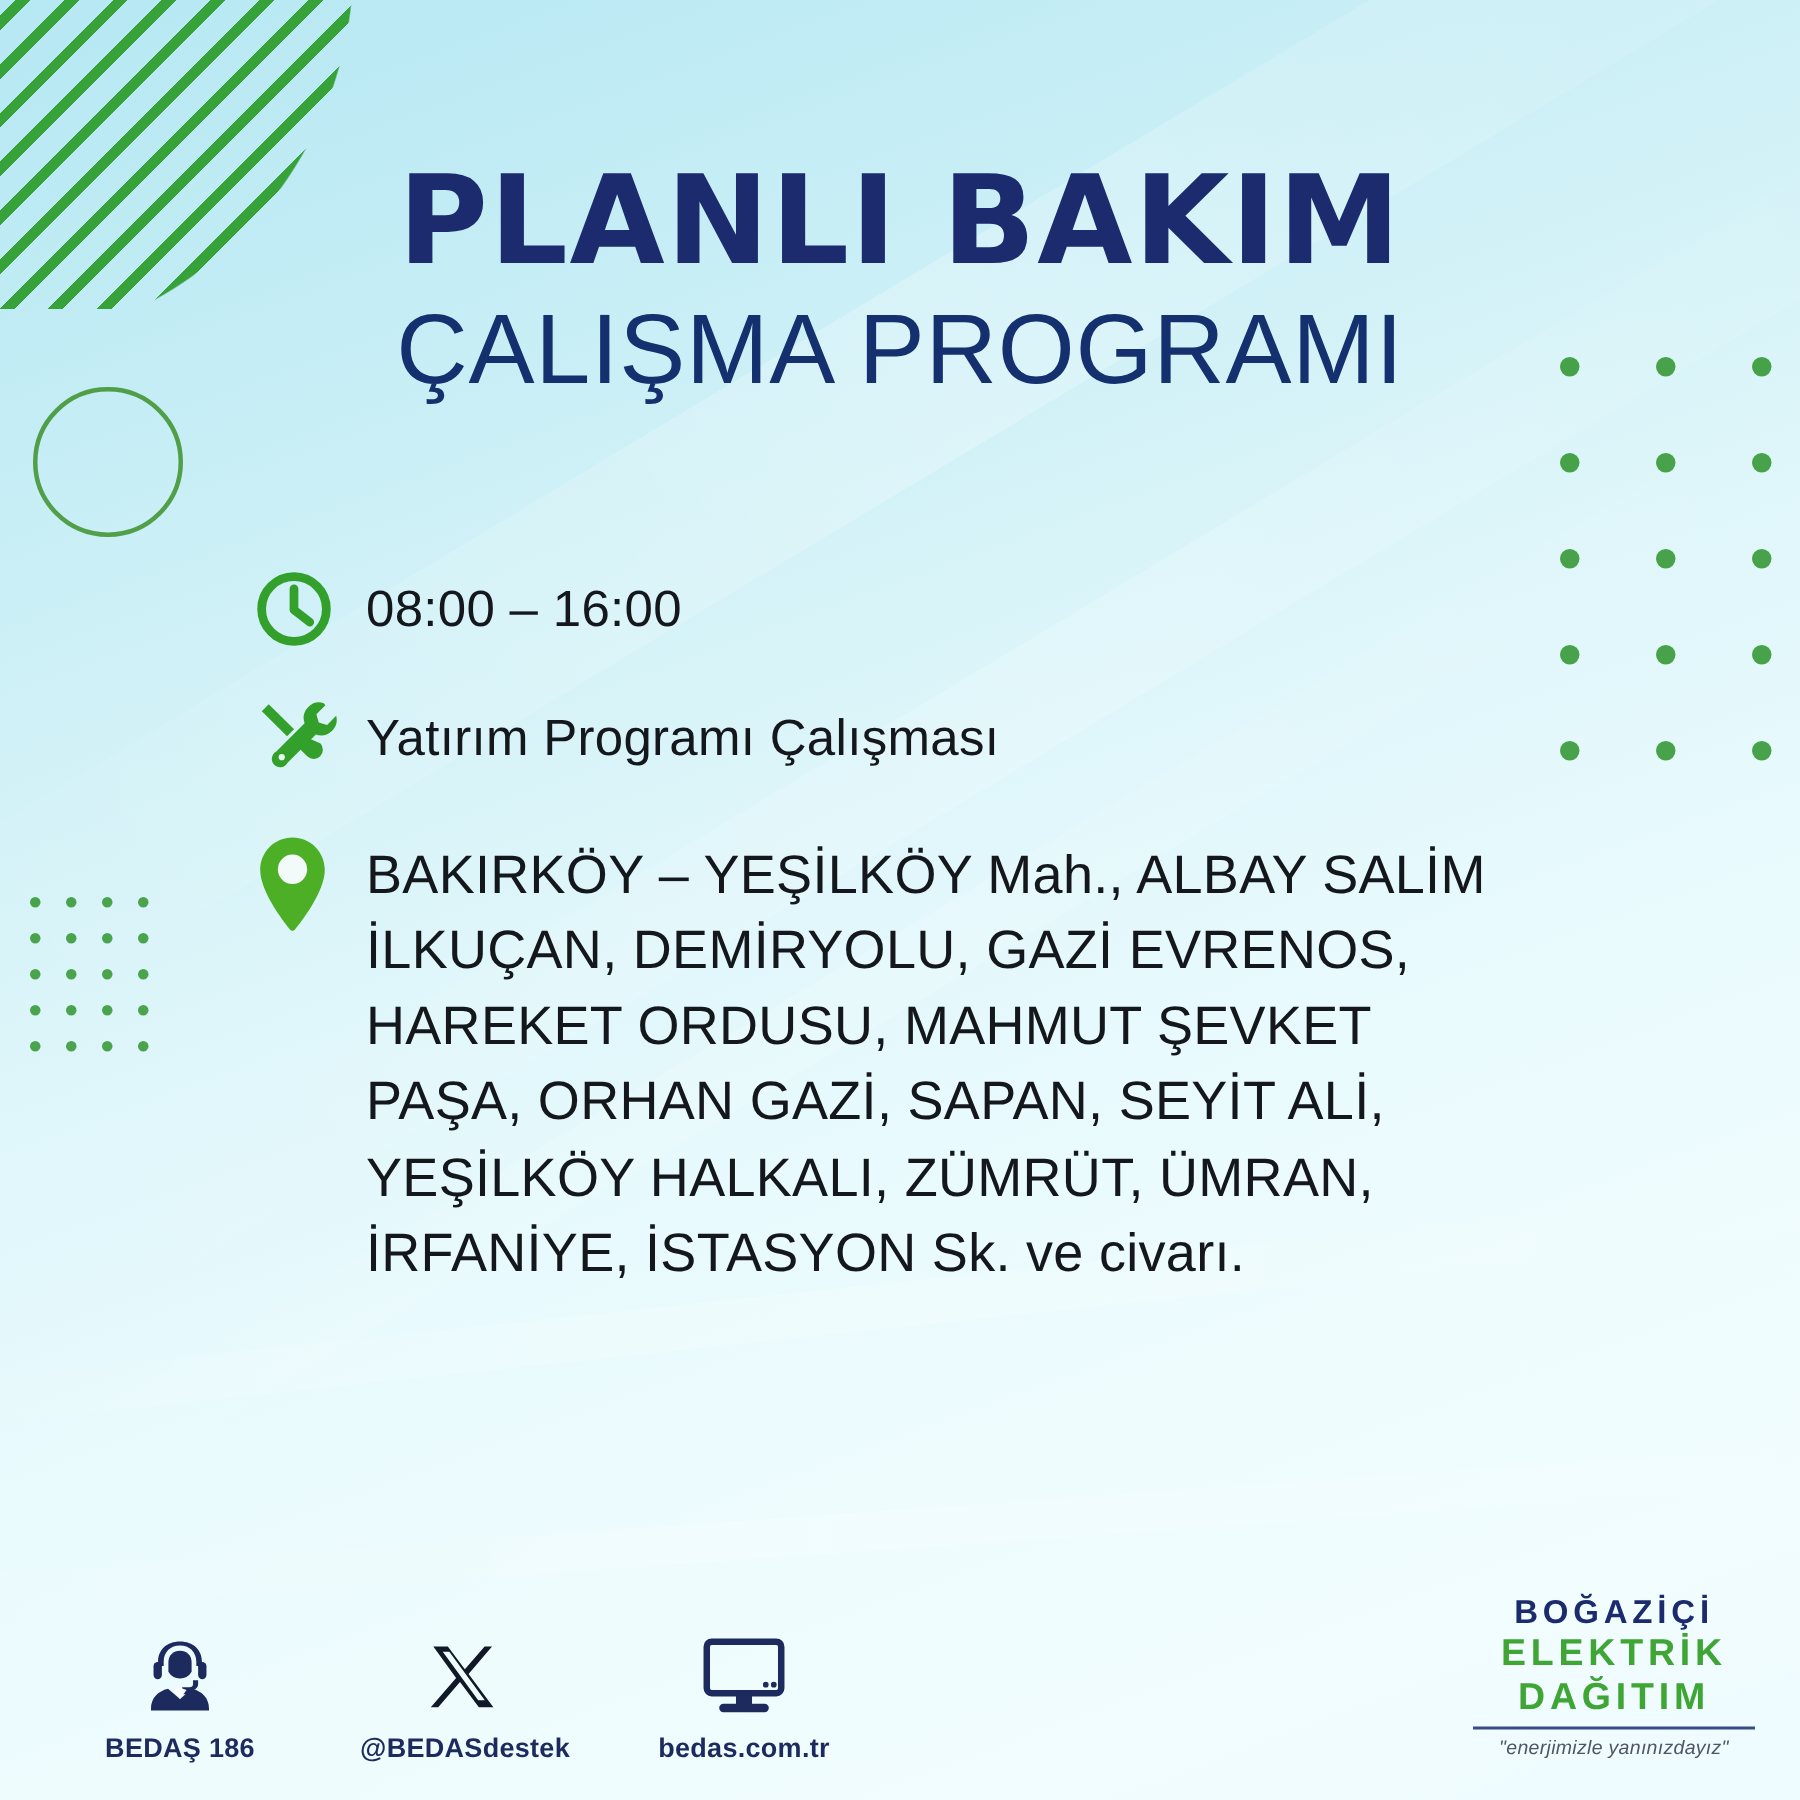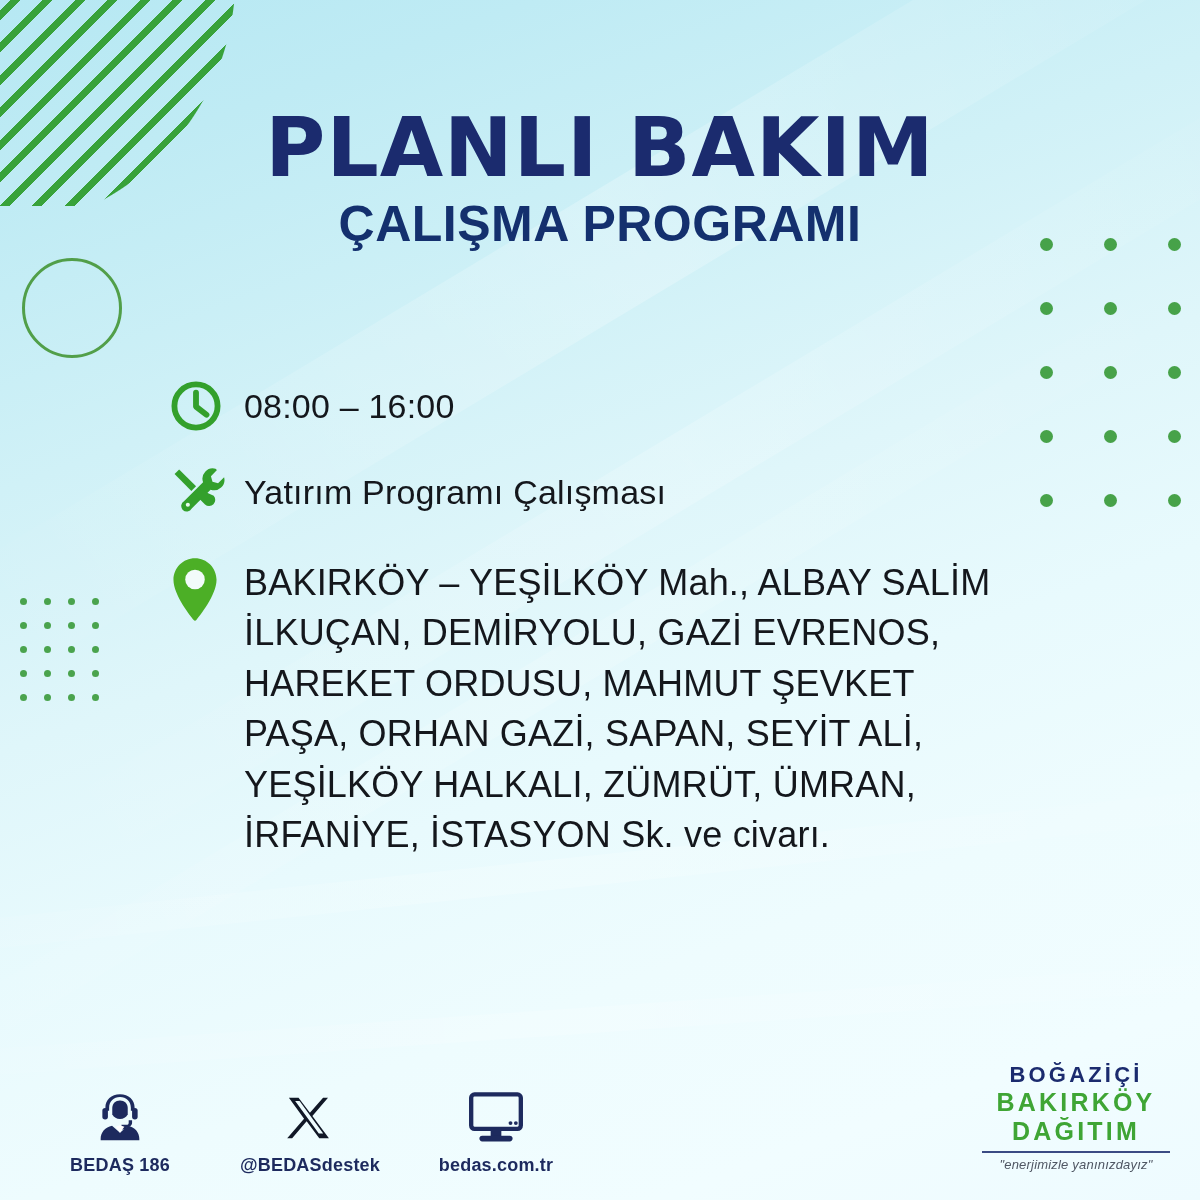--- a/index.html
+++ b/index.html
@@ -83,22 +83,22 @@
   .title-main {
     font-family:"DejaVu Sans", sans-serif;
     font-weight:700;
     font-size:82px;
     letter-spacing:1px;
     color:#1b2b6e;
     line-height:1.02;
   }
   .title-sub {
     font-family:"Liberation Sans", sans-serif;
-    font-weight:700;
-    font-size:50px;
+    font-weight:400;
+    font-size:66px;
     letter-spacing:.5px;
     color:#14306e;
     line-height:1.12;
     margin-top:6px;
     text-align:center;
   }
 
   
   .info { position:absolute; left:168px; top:378px; width:960px; }
   .row { display:flex; align-items:flex-start; }
@@ -278,19 +278,19 @@
           <rect x="11" y="36" width="26" height="4.4" rx="2.2" fill="#1d2a5e"></rect>
         </svg>
       </div>
       <div class="lbl">bedas.com.tr</div>
     </div>
 
   </div>
 
   <div class="brand">
     <div class="l1">BOĞAZİÇİ</div>
-    <div class="l2">BAKIRKÖY</div>
+    <div class="l2">ELEKTRİK</div>
     <div class="l3">DAĞITIM</div>
     <div class="rule"></div>
     <div class="tag">"enerjimizle yanınızdayız"</div>
   </div>
 
 </div>
 
 </body></html>

